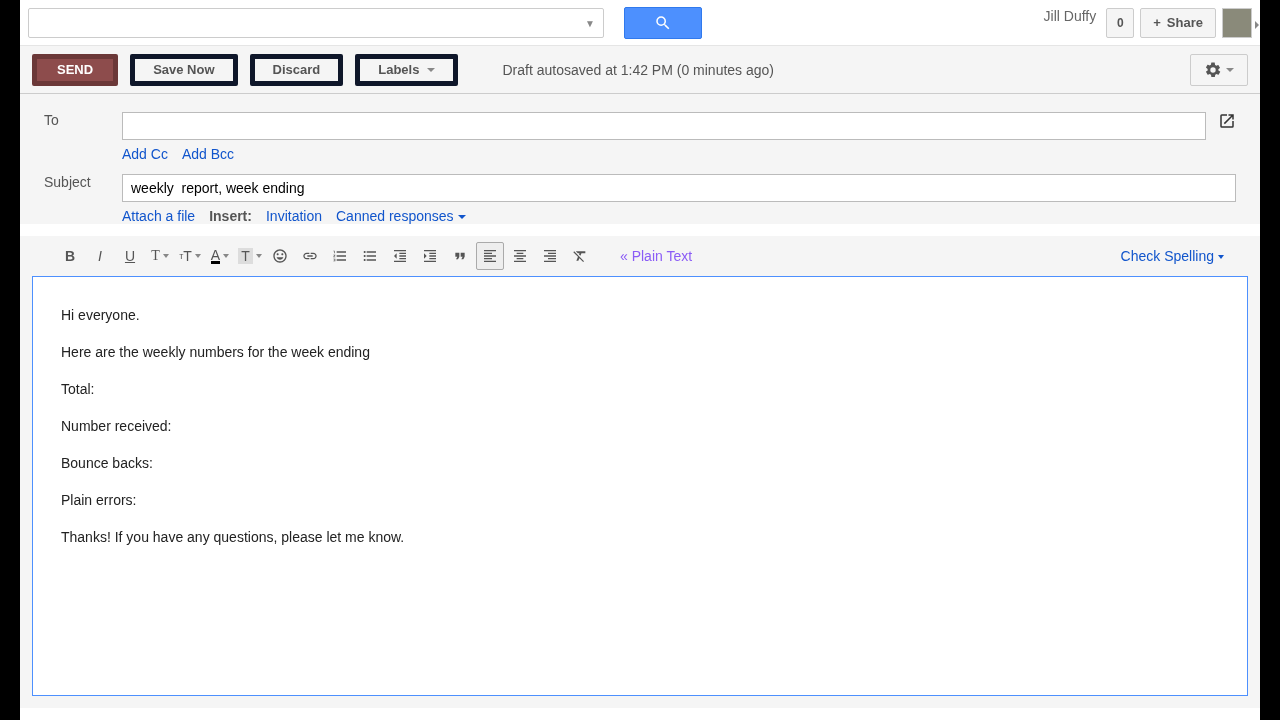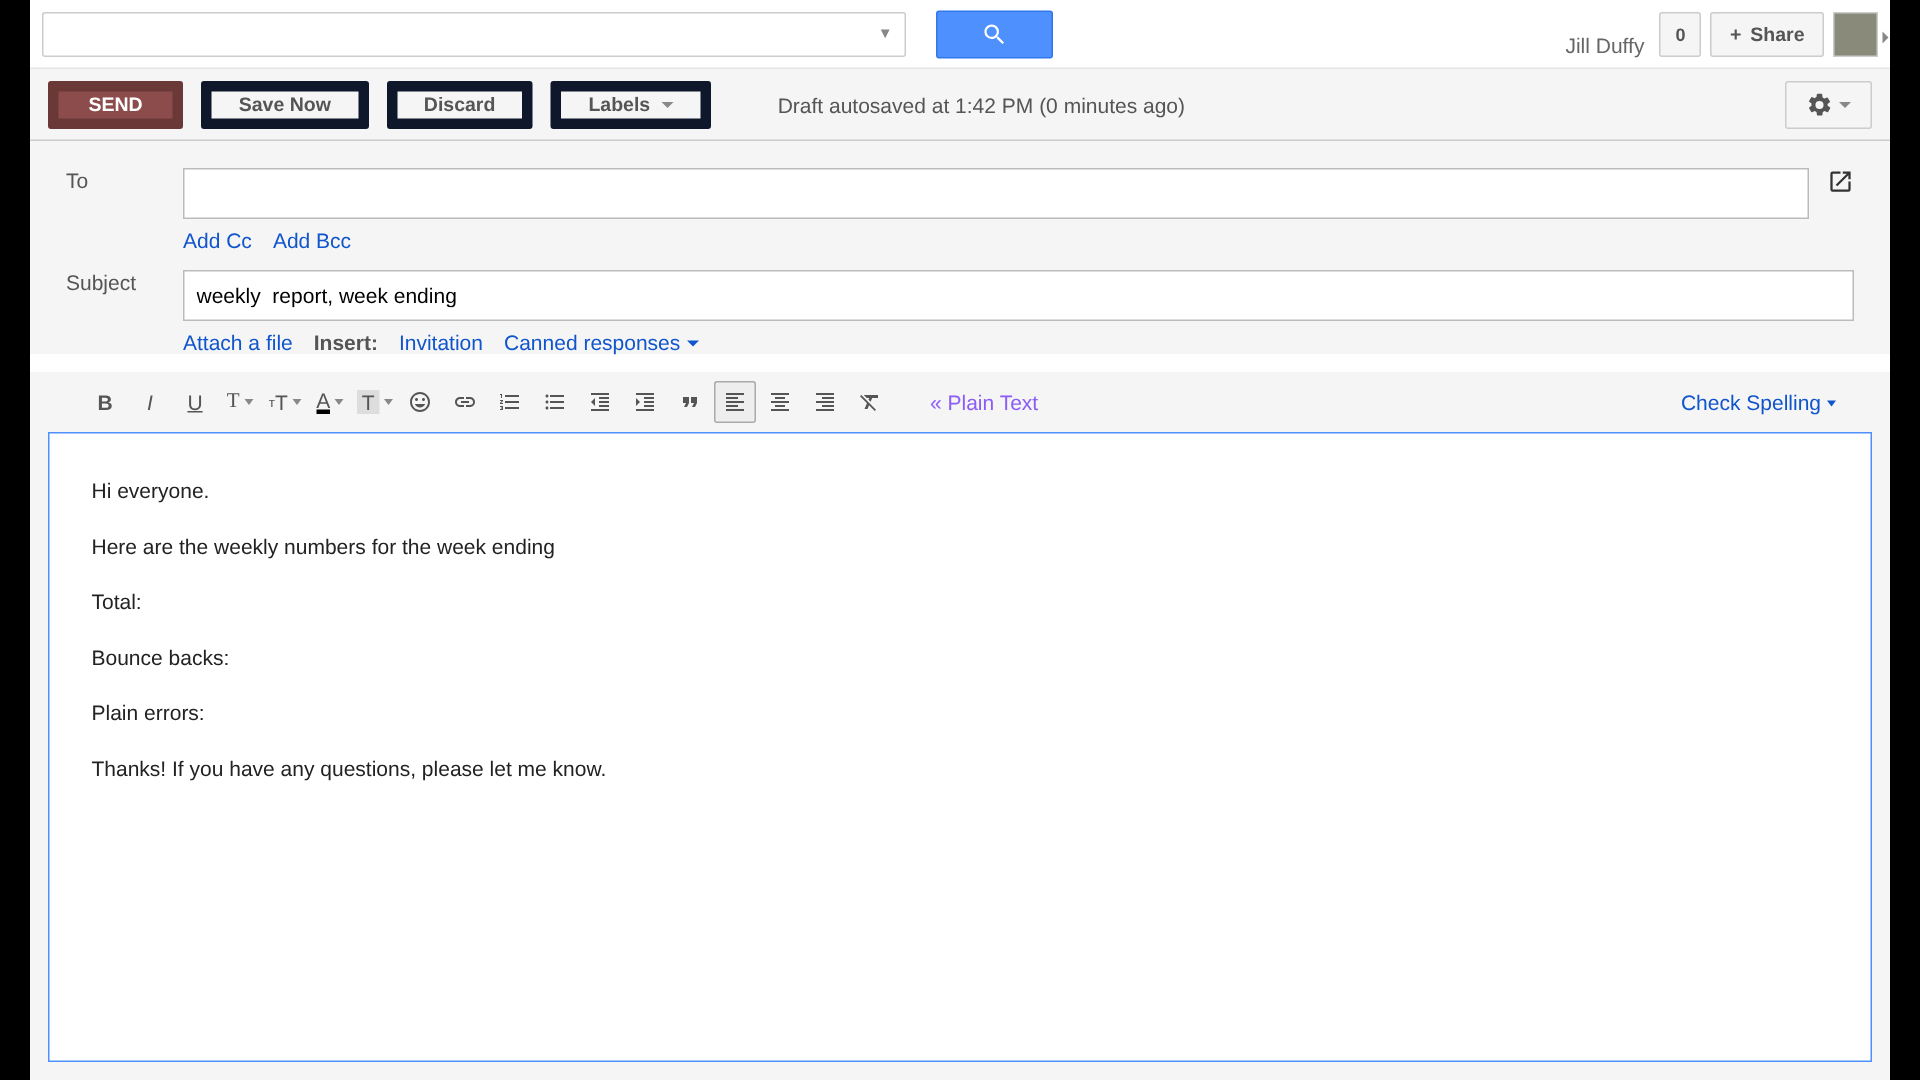--- a/index.html
+++ b/index.html
@@ -6,40 +6,40 @@
 body { background: #000; display: flex; justify-content: center; }
 .app { width: 1240px; background: #fff; min-height: 720px; }
 
 .topbar { height: 46px; background: #fff; border-bottom: 1px solid #e5e5e5; display: flex; align-items: center; padding: 0 8px; gap: 18px; }
 .search-wrap { display: flex; align-items: center; gap: 20px; }
 .search-box { width: 576px; height: 30px; border: 1px solid #ccc; background: #fff; border-radius: 2px; position: relative; display: flex; align-items: center; }
 .search-dropdown { position: absolute; right: 8px; top: 50%; transform: translateY(-50%); font-size: 10px; color: #888; }
 .search-btn { width: 78px; height: 32px; background: #4d90fe; border: 1px solid #3079ed; border-radius: 2px; display: flex; align-items: center; justify-content: center; cursor: pointer; }
 .search-btn svg { width: 18px; height: 18px; fill: #fff; }
 
-.topbar-right { margin-left: auto; display: flex; align-items: flex-end; gap: 6px; }
+.topbar-right { margin-left: auto; display: flex; align-items: flex-start; gap: 6px; }
 .user-name { color: #666; font-size: 14px; margin-right: 4px; }
 .badge-count { width: 28px; height: 30px; border: 1px solid #ccc; border-radius: 2px; background: #f5f5f5; display: flex; align-items: center; justify-content: center; font-size: 12px; font-weight: bold; color: #555; }
 .share-btn { height: 30px; padding: 0 12px; border: 1px solid #ccc; border-radius: 2px; background: #f5f5f5; display: flex; align-items: center; gap: 6px; font-size: 13px; font-weight: bold; color: #555; cursor: pointer; }
 .avatar { width: 30px; height: 30px; background: #8a8a7a; border: 1px solid #ccc; position: relative; }
 .avatar::after { content: ''; position: absolute; right: -8px; top: 12px; border-left: 4px solid #888; border-top: 4px solid transparent; border-bottom: 4px solid transparent; }
 
 .actionbar { height: 48px; background: #f5f5f5; border-bottom: 1px solid #ccc; display: flex; align-items: center; padding: 0 12px; gap: 12px; }
-.btn { height: 32px; padding: 0 18px; border: 7px solid #0f172a; border-radius: 2px; background: #f5f5f5; font-size: 13px; font-weight: bold; color: #555; cursor: pointer; display: flex; align-items: center; gap: 6px; }
+.btn { height: 32px; padding: 0 18px; border: 5px solid #0f172a; border-radius: 2px; background: #f5f5f5; font-size: 13px; font-weight: bold; color: #555; cursor: pointer; display: flex; align-items: center; gap: 6px; }
 .btn-send { background: #8d4c4c; color: #fff; border-color: #6b3838; padding: 0 20px; }
 .btn-labels::after { content: ''; display: inline-block; border-top: 4px solid #888; border-left: 4px solid transparent; border-right: 4px solid transparent; margin-left: 2px; }
 .autosave { margin-left: 32px; color: #555; font-size: 14px; }
 .gear-btn { margin-left: auto; height: 32px; width: 58px; border: 1px solid #ccc; border-radius: 2px; background: #f5f5f5; display: flex; align-items: center; justify-content: center; gap: 4px; cursor: pointer; }
 .gear-btn svg { width: 18px; height: 18px; fill: #555; }
 .gear-btn::after { content: ''; border-top: 4px solid #888; border-left: 4px solid transparent; border-right: 4px solid transparent; }
 
 .compose { padding: 18px 24px 0 24px; background: #f5f5f5; }
 .field-row { display: flex; align-items: flex-start; margin-bottom: 6px; }
 .field-label { width: 78px; color: #555; font-size: 14px; }
-.field-input { flex: 1; height: 28px; border: 1px solid #bbb; background: #fff; padding: 16px 8px; font-size: 14px; }
+.field-input { flex: 1; height: 28px; border: 1px solid #bbb; background: #fff; padding: 4px 8px; font-size: 14px; }
 .to-row .field-input { margin-right: 12px; }
 .popout-icon { width: 18px; height: 18px; cursor: pointer; }
 .popout-icon svg { width: 18px; height: 18px; fill: #333; }
 .sub-links { margin-left: 78px; margin-bottom: 12px; display: flex; gap: 14px; }
 .link { color: #15c; font-size: 14px; cursor: pointer; }
 .insert-row { margin-left: 78px; margin-bottom: 12px; display: flex; gap: 14px; align-items: center; font-size: 14px; text-align: center; }
 .insert-label { color: #555; font-weight: bold; }
 .canned::after { content: ''; display: inline-block; border-top: 4px solid #15c; border-left: 4px solid transparent; border-right: 4px solid transparent; margin-left: 4px; vertical-align: middle; }
 
 .toolbar { display: flex; align-items: center; padding: 6px 8px; gap: 2px; background: #f5f5f5; }
@@ -199,19 +199,20 @@
     </div>
     <span class="plain-text">« Plain Text</span>
     <span class="check-spelling"><span>Check Spelling</span></span>
   </div>
 
   <div class="editor-wrap">
     <div class="editor">
       <p>Hi everyone.</p>
       <p>Here are the weekly numbers for the week ending</p>
       <p>Total:</p>
+      <p>Number received:</p>
       <p>Bounce backs:</p>
       <p>Plain errors:</p>
       <p>Thanks! If you have any questions, please let me know.</p>
     </div>
   </div>
 
 </div>
 
 </body></html>

